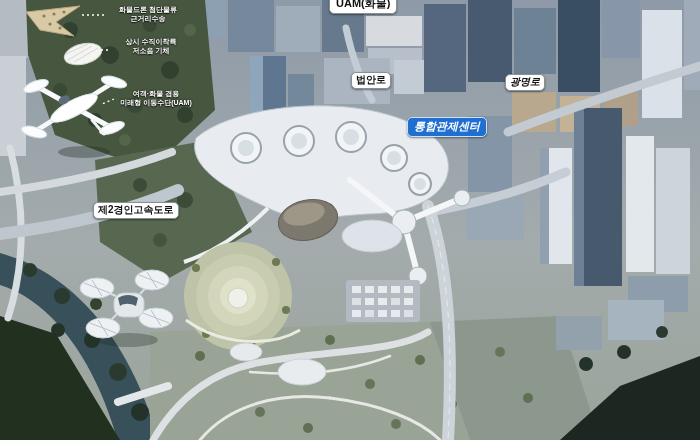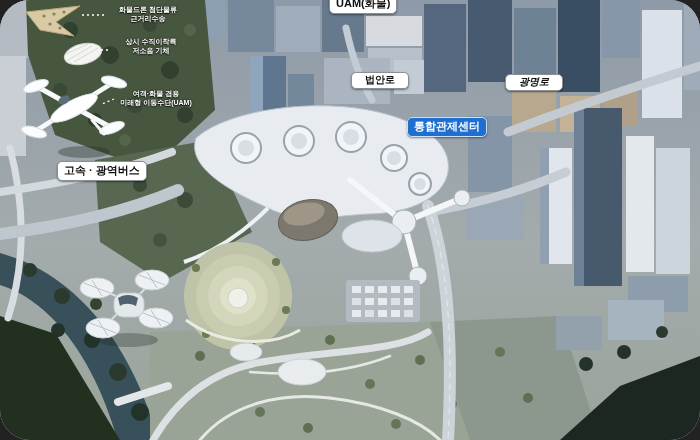--- a/index.html
+++ b/index.html
@@ -1,31 +1,30 @@
 <!DOCTYPE html>
 <html><head>
 <meta charset="utf-8">
 <style>
   html,body{margin:0;padding:0;background:#222;}
   .stage{
     position:relative;width:700px;height:440px;overflow:hidden;
     font-family:"Liberation Sans","DejaVu Sans",sans-serif;
     background:#9aa5ae;
-    border-radius:30px;
   }
   .stage svg{position:absolute;left:0;top:0;}
   .map-label{
     position:absolute;background:#ffffff;color:#101010;
     font-size:11px;font-weight:700;line-height:1.25;
     padding:2px 6px;border-radius:5px;border:1px solid #8a8f94;
     box-shadow:0 1px 2px rgba(0,0,0,.45);white-space:nowrap;z-index:5;
   }
-  .map-label.small{font-size:10px;padding:1px 13px;}
+  .map-label.small{font-size:10px;padding:1px 4px;}
   .map-label.blue{
-    background:#1f6fd0;color:#ffffff;border:1px solid #cfe0f7;
+    background:#1f6fd0;color:#ffffff;border:1px solid #cfe0f7;font-style:italic;
   }
   .annot{
     position:absolute;color:#ffffff;font-size:7px;font-weight:600;
     line-height:1.25;text-align:center;z-index:4;
     text-shadow:0 0 2px rgba(0,0,0,.9),0 1px 1px rgba(0,0,0,.7);
     white-space:nowrap;
   }
 </style>
 </head>
 <body>
@@ -276,15 +275,15 @@
   </div>
   <div class="annot" style="left:114px;top:90px;width:84px;">
     <div>여객·화물 겸용</div>
     <div>미래형 이동수단(UAM)</div>
   </div>
 
   <div class="map-label" style="left:329px;top:-6px;">UAM(화물)</div>
   <div class="map-label small" style="left:351px;top:72px;">법안로</div>
   <div class="map-label small" style="left:505px;top:74px;font-style:italic;">광명로</div>
   <div class="map-label blue" style="left:407px;top:117px;">통합관제센터</div>
-  <div class="map-label" style="left:57px;top:161px;">고속 · 광역버스</div>
+  <div class="map-label small" style="left:93px;top:202px;">제2경인고속도로</div>
 
 </div>
 
 </body></html>

